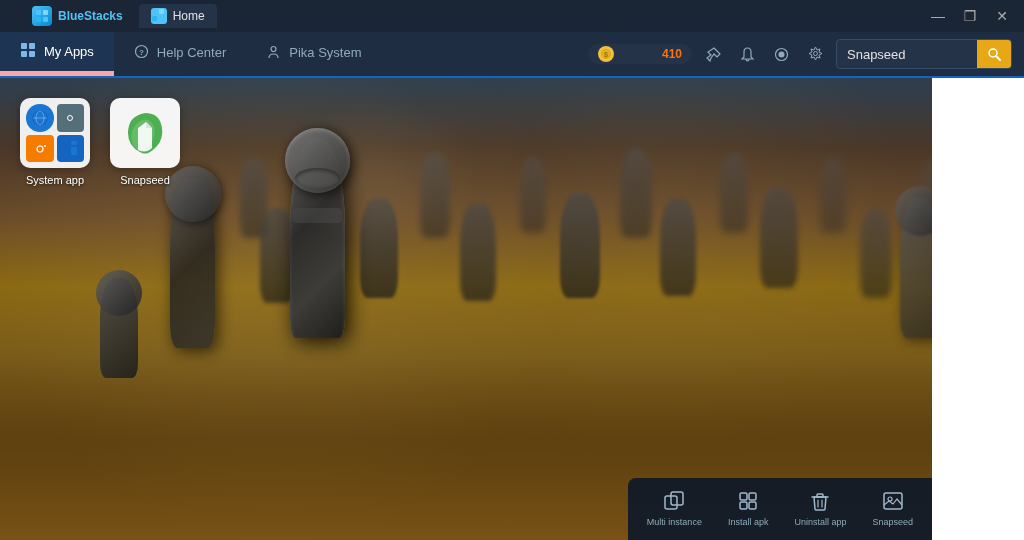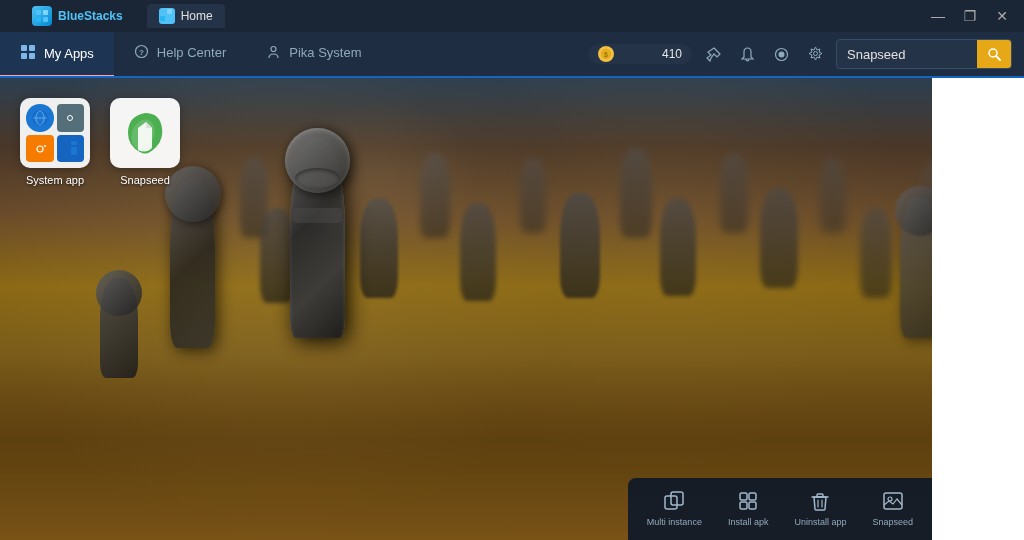--- a/index.html
+++ b/index.html
@@ -43,21 +43,21 @@
       font-size: 12px;
       font-weight: 600;
     }
     .title-tab {
       display: flex;
       align-items: center;
       gap: 6px;
       background: #243347;
       padding: 4px 12px;
       border-radius: 4px 4px 0 0;
-      margin-left: 16px;
+      margin-left: 8px;
     }
     .title-tab-icon {
       width: 16px;
       height: 16px;
       background: #4fc3f7;
       border-radius: 3px;
     }
     .title-tab-text {
       color: #e0e0e0;
       font-size: 12px;
@@ -100,21 +100,21 @@
       gap: 8px;
       padding: 0 20px;
       cursor: pointer;
       color: #8faabb;
       font-size: 13px;
       position: relative;
       border-bottom: 3px solid transparent;
     }
     .nav-tab.active {
       color: #ffffff;
-      border-bottom: 1px solid #fca5a5;
+      border-bottom: 5px solid #fca5a5;
       background: rgba(26,115,232,0.1);
     }
     .nav-tab-icon {
       font-size: 15px;
     }
     .nav-right {
       display: flex;
       align-items: center;
       gap: 8px;
       padding: 0 12px;
@@ -166,23 +166,23 @@
       background: #f0c040;
       border-radius: 50%;
       display: flex;
       align-items: center;
       justify-content: center;
       font-size: 9px;
       font-weight: bold;
       color: #a07000;
     }
     .coin-count {
-      color: #e5e5e5;
+      color: #f97316;
       font-size: 12px;
-      font-weight: 400;
+      font-weight: 700;
       margin-left: 44px;
     }
     .nav-icon-btn {
       background: transparent;
       border: none;
       color: #8faabb;
       font-size: 15px;
       cursor: pointer;
       width: 26px;
       height: 26px;

